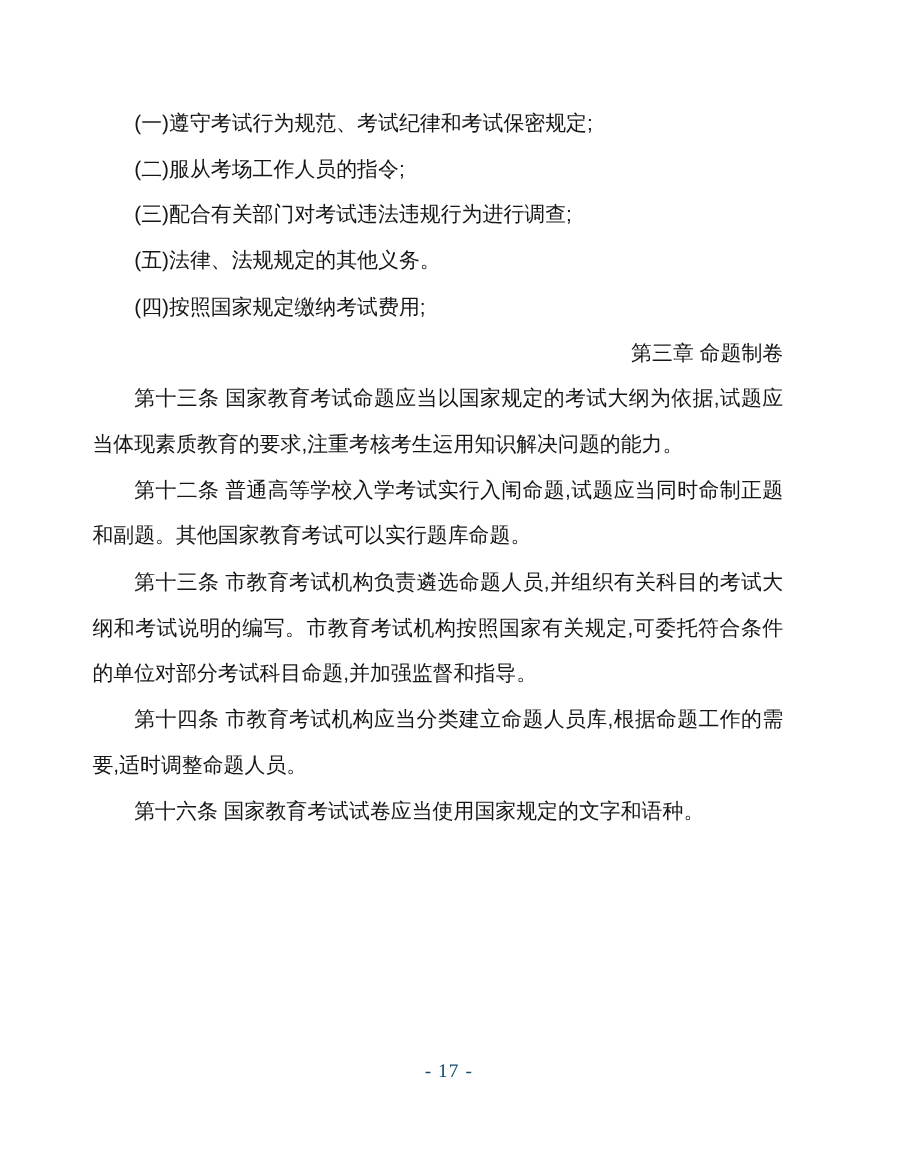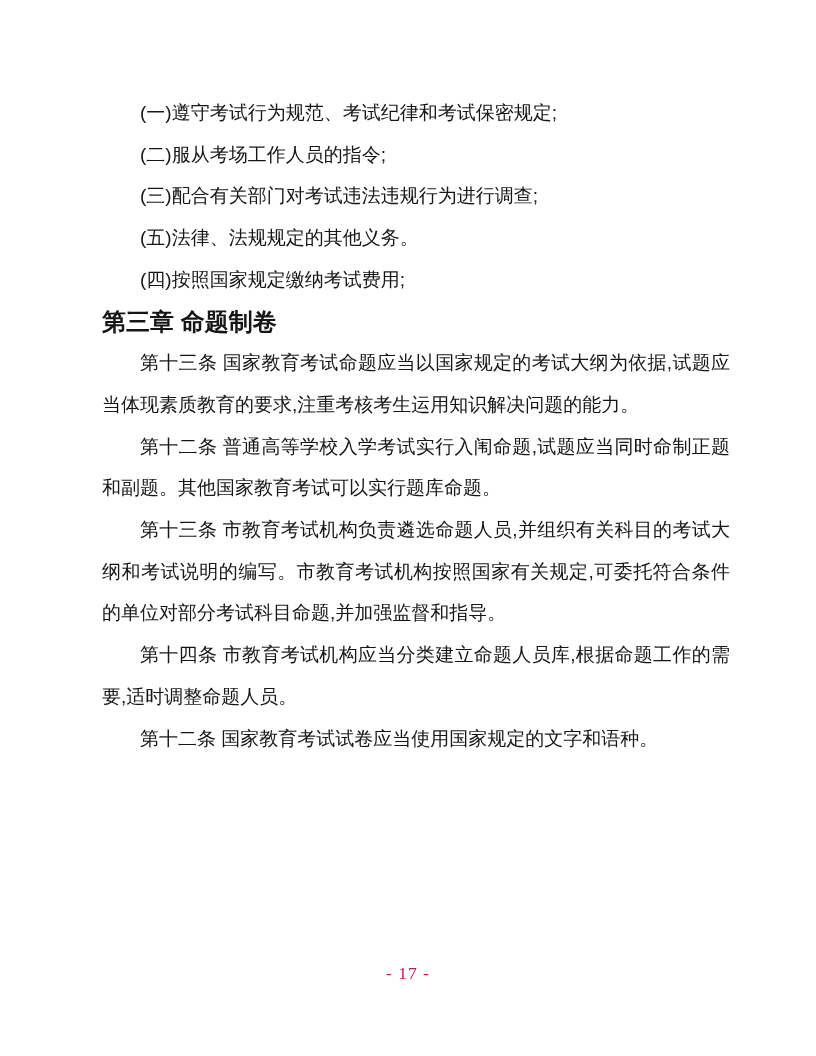--- a/index.html
+++ b/index.html
@@ -11,66 +11,66 @@
     position: relative;
     width: 816px;
     height: 1056px;
     background: #ffffff;
     overflow: hidden;
     font-family: "Liberation Sans", sans-serif;
     color: #161616;
   }
   .content {
     position: absolute;
-    left: 102px;
+    left: 84px;
     top: 92px;
     width: 628px;
     font-size: 19px;
     line-height: 41.7px;
     text-align: justify;
   }
   .content p,
   .content h2 {
     margin: 0;
     padding: 0;
   }
   .content p.li,
   .content p.para {
     text-indent: 2em;
     font-weight: normal;
   }
   .content h2.chapter {
-    text-align: left;
+    text-align: right;
     text-indent: 0;
-    font-size: 24px;
-    font-weight: bold;
+    font-size: 19px;
+    font-weight: normal;
   }
   .page-number {
     position: absolute;
     top: 963px;
     left: 0;
     width: 100%;
     text-align: center;
     font-family: "Liberation Serif", serif;
     font-size: 17.5px;
     letter-spacing: 1px;
-    color: #be185d;
+    color: #0c4a6e;
   }
 </style>
 </head>
 <body>
 
 <div class="page">
   <div class="content">
     <p class="li">(一)遵守考试行为规范、考试纪律和考试保密规定;</p>
     <p class="li">(二)服从考场工作人员的指令;</p>
     <p class="li">(三)配合有关部门对考试违法违规行为进行调查;</p>
     <p class="li">(五)法律、法规规定的其他义务。</p>
     <p class="li">(四)按照国家规定缴纳考试费用;</p>
     <h2 class="chapter">第三章 命题制卷</h2>
     <p class="para">第十三条 国家教育考试命题应当以国家规定的考试大纲为依据,试题应当体现素质教育的要求,注重考核考生运用知识解决问题的能力。</p>
     <p class="para">第十二条 普通高等学校入学考试实行入闱命题,试题应当同时命制正题和副题。其他国家教育考试可以实行题库命题。</p>
     <p class="para">第十三条 市教育考试机构负责遴选命题人员,并组织有关科目的考试大纲和考试说明的编写。市教育考试机构按照国家有关规定,可委托符合条件的单位对部分考试科目命题,并加强监督和指导。</p>
     <p class="para">第十四条 市教育考试机构应当分类建立命题人员库,根据命题工作的需要,适时调整命题人员。</p>
-    <p class="para">第十二条 国家教育考试试卷应当使用国家规定的文字和语种。</p>
+    <p class="para">第十六条 国家教育考试试卷应当使用国家规定的文字和语种。</p>
   </div>
   <div class="page-number">- 17 -</div>
 </div>
 
 </body></html>

